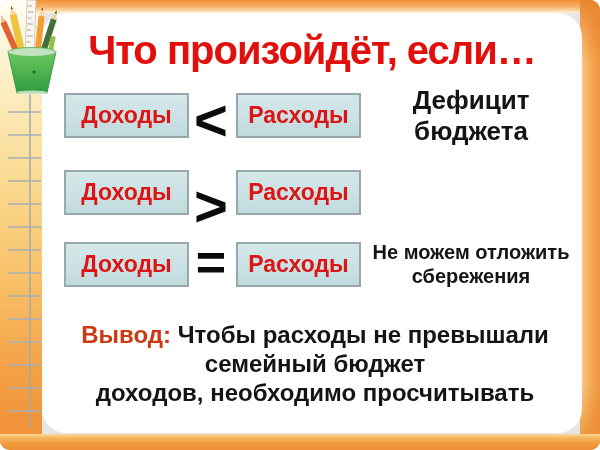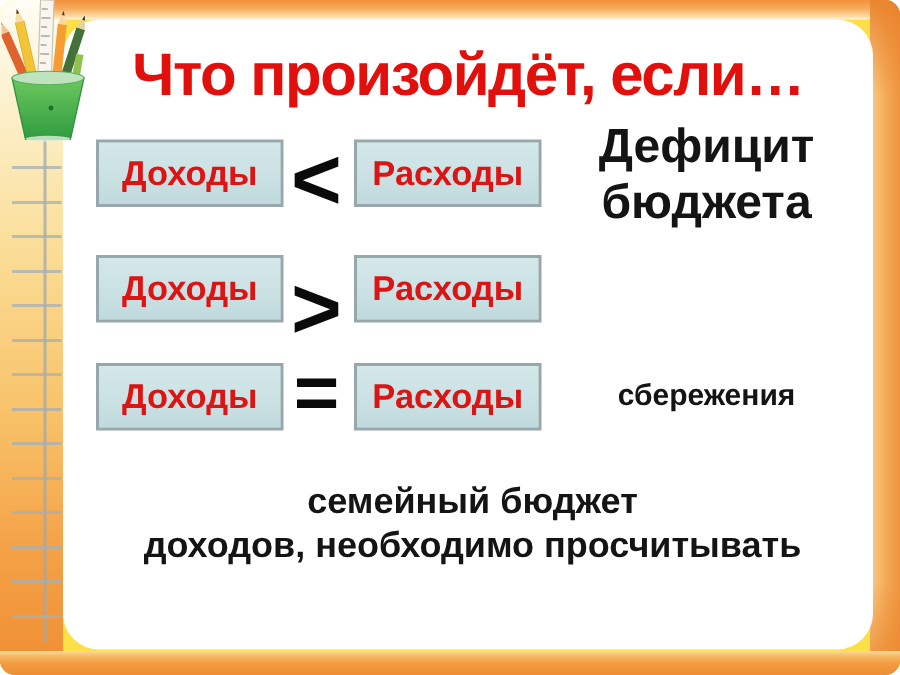--- a/index.html
+++ b/index.html
@@ -1,18 +1,18 @@
 <!DOCTYPE html>
 <html style="--title-red: #E2100C; --box-text-red: #DC1414; --box-fill: #CAE1E3; --box-border: #97A7AB; --operator-black: #0A0A0A; --result-text: #141414; --conclusion-label: #CC3912; --frame-orange: #F29B3E; --frame-pale-yellow: #FBE3A4;"><head>
 <meta charset="utf-8">
 <style>
   html,body{margin:0;padding:0;background:#ffffff;}
   .stage{
     position:relative;width:600px;height:450px;overflow:hidden;
-    border-radius:10px;background:#fde047;
+    border-radius:10px;background:#e5e5e5;
     font-family:"Liberation Sans","DejaVu Sans",sans-serif;
   }
   
   .edge{position:absolute;}
   .edge-left{
     left:0;top:0;bottom:0;width:42px;
     background:linear-gradient(180deg,#FFFDF4 0%,#FCEFC6 18%,#FADA90 40%,#F8C168 62%,#F4A146 82%,#EF8D33 100%);
   }
   .edge-top{
     left:30px;right:0;top:0;height:13px;
@@ -67,21 +67,21 @@
     font-size:58px;line-height:56px;
   }
   .op-1{top:92px;}
   .op-2{top:178px;}
   .op-3{top:234px;font-size:52px;}
   .result{
     position:absolute;left:358px;width:226px;height:45px;
     display:flex;flex-direction:column;align-items:center;justify-content:center;
     font-weight:bold;color:var(--result-text,#141414);text-align:center;
   }
-  .result-1{top:93px;font-size:32px;justify-content:center;}
+  .result-1{top:93px;font-size:26px;justify-content:center;}
   .result-2{top:170px;font-size:25px;}
   .result-3{top:241px;font-size:20px;line-height:24px;}
   
   .conclusion{
     position:absolute;left:60px;right:30px;top:320px;
     text-align:center;font-size:24px;line-height:29px;font-weight:bold;
     color:var(--result-text,#141414);
   }
   .conclusion .lbl{color:var(--conclusion-label,#CC3912);}
 </style>
@@ -163,21 +163,23 @@
     </div>
 
   <div class="cmp-box box-l3">
       <span>Доходы</span>
     </div>
   <div class="op op-3">=</div>
   <div class="cmp-box box-r3">
       <span>Расходы</span>
     </div>
   <div class="result result-3">
+    <span>Не можем отложить</span>
     <span>сбережения</span>
   </div>
 
   <div class="conclusion">
+    <div><span class="lbl">Вывод:</span> <span>Чтобы  расходы не превышали</span></div>
     <div>семейный бюджет</div>
     <div>доходов, необходимо просчитывать</div>
   </div>
 
 </div>
 
 </body></html>

